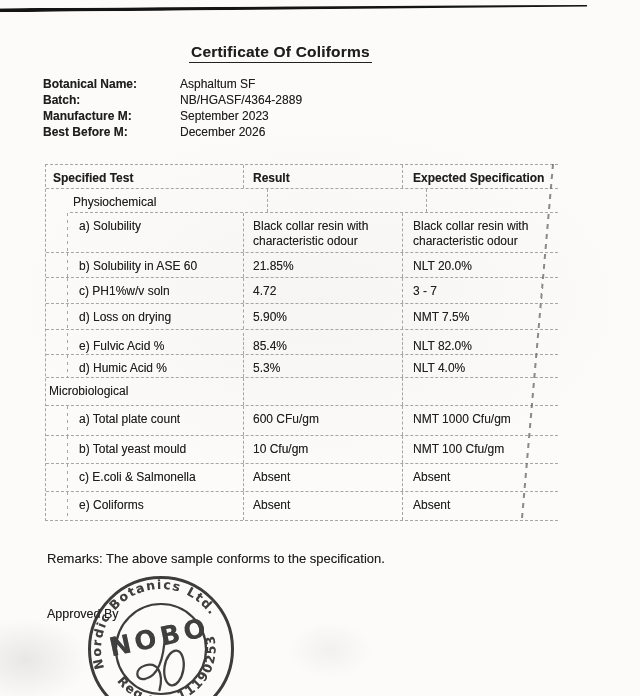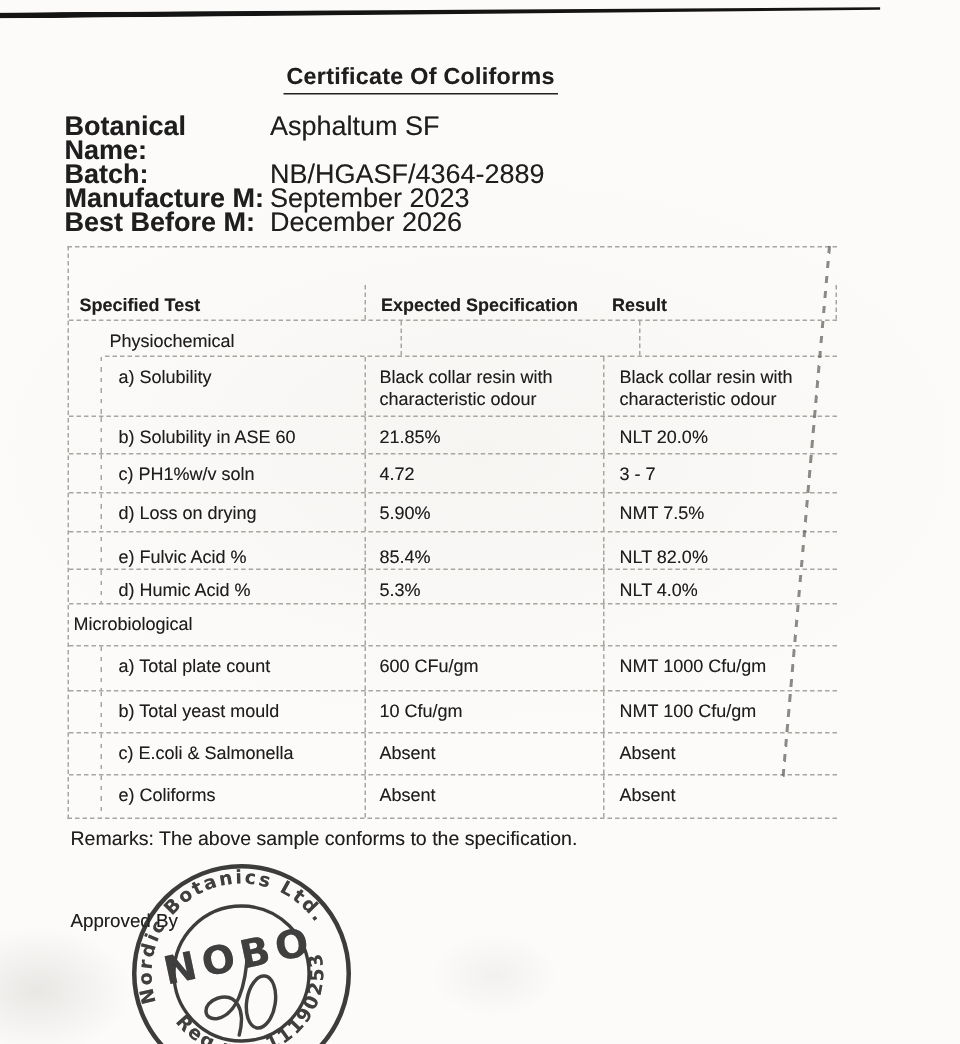--- a/index.html
+++ b/index.html
@@ -28,21 +28,21 @@
     background:#141414;
     transform:rotate(-0.45deg);
     clip-path:polygon(0 0,100% 30%,100% 72%,0 100%);
   }
   .title{
     position:absolute;left:189px;top:43px;
     font-size:15.5px;font-weight:bold;letter-spacing:.2px;
     border-bottom:1.6px solid #222;
     padding:0 2px 1px 2px;margin:0;
   }
-  .meta{position:absolute;left:43px;top:76px;font-size:18px;line-height:16px;}
+  .meta{position:absolute;left:43px;top:76px;font-size:12px;line-height:16px;}
   .meta-row{display:flex;}
   .meta-label{width:137px;font-weight:bold;}
   .meta-value{}
   
   .coa-table{
     position:absolute;left:45px;top:164px;width:513px;
     border:1px dashed var(--bd);border-right:none;
     box-sizing:border-box;
   }
   .trow{display:flex;border-bottom:1px dashed var(--bd);box-sizing:border-box;}
@@ -53,21 +53,21 @@
   .c3{flex:1;padding-left:10px;padding-right:8px;}
   .head .c{font-weight:bold;}
   .head .c1{padding-left:7px;}
   .sub .c1{
     padding-left:33px;
     background-image:repeating-linear-gradient(to bottom, var(--bd) 0 3px, transparent 3px 7px);
     background-size:1px 100%;
     background-position:21px 0;
     background-repeat:no-repeat;
   }
-  .trow:nth-child(1){height:24px;margin-top:25px;}
+  .trow:nth-child(1){height:24px;}
   .trow:nth-child(2){height:24px;margin-left:24px;}
   .trow:nth-child(3){height:40px;}
   .trow:nth-child(4){height:25px;}
   .trow:nth-child(5){height:26px;}
   .trow:nth-child(6){height:26px;}
   .trow:nth-child(7){height:25px;align-items:flex-end;}
   .trow:nth-child(8){height:23px;}
   .trow:nth-child(9){height:28px;}
   .trow:nth-child(10){height:30px;}
   .trow:nth-child(11){height:28px;}
@@ -109,22 +109,22 @@
     </div>
     <div class="meta-row">
       <span class="meta-label">Best Before M:</span>
       <span class="meta-value">December 2026</span>
     </div>
   </div>
 
   <div class="coa-table">
     <div class="trow head">
       <div class="c c1">Specified Test</div>
+      <div class="c c2">Result</div>
       <div class="c c3">Expected Specification</div>
-      <div class="c c2">Result</div>
     </div>
 
     <div class="trow section">
       <div class="c c1">Physiochemical</div>
       <div class="c c2"></div>
       <div class="c c3"></div>
     </div>
     <div class="trow sub">
       <div class="c c1">a) Solubility</div>
       <div class="c c2">Black collar resin with characteristic odour</div>

